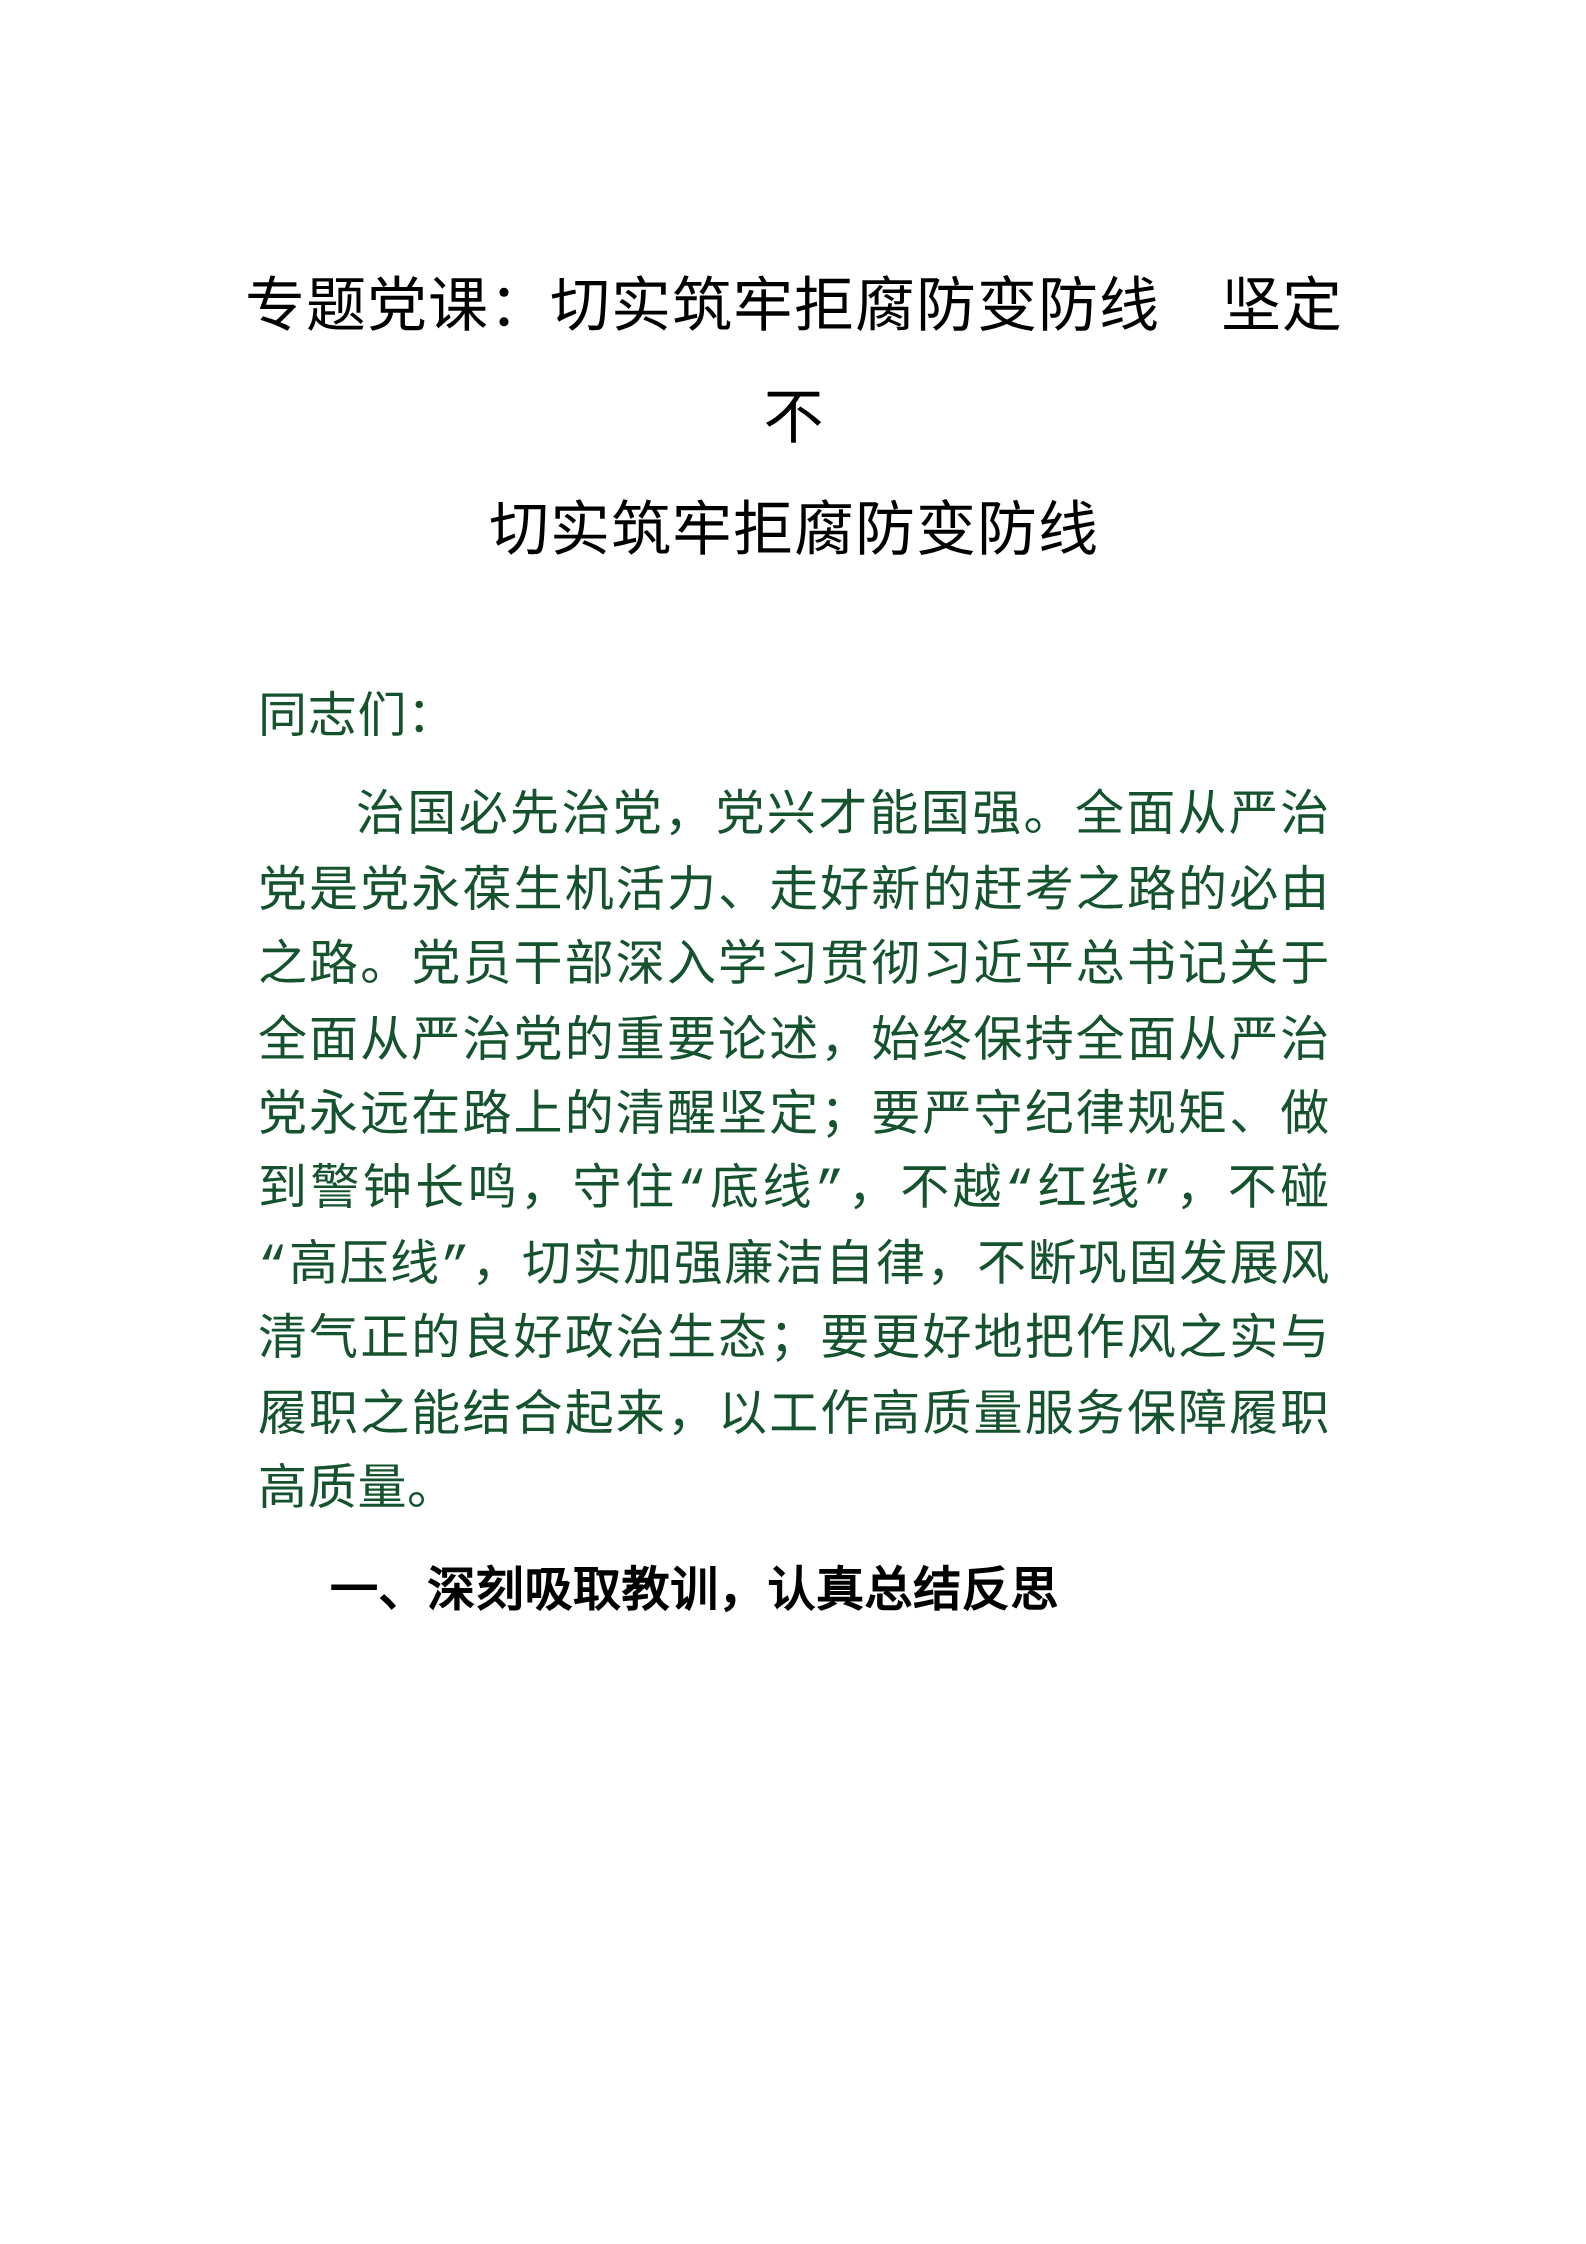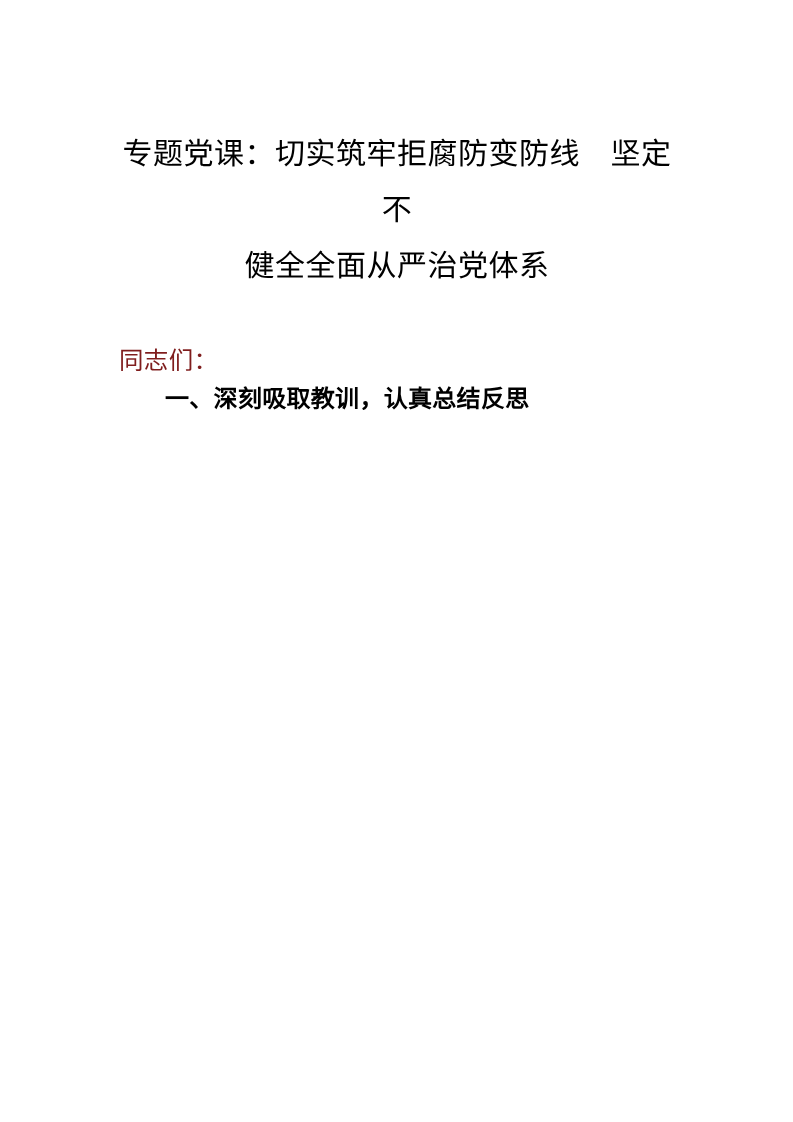--- a/index.html
+++ b/index.html
@@ -34,25 +34,25 @@
     text-align: center;
     color: #000000;
     margin: 0;
     padding-top: 126px;
     letter-spacing: 0.5px;
     font-weight: 400;
   }
 
   
   .para {
-    font-family: Liberation Sans, sans-serif;
+    font-family: Liberation Mono, monospace;
     font-size: 24.5px;
     line-height: 37.4px;
-    color: #7f1d1d;
-    margin: 2px;
+    color: #14532d;
+    margin: 12px;
     text-align: justify;
     text-justify: inter-character;
     letter-spacing: 0.35px;
   }
 
   .para.indent {
     text-indent: 2em;
   }
 
   .salutation {
@@ -72,23 +72,24 @@
   }
 </style>
 </head>
 <body>
 
 <div class="page">
   <div class="page-body">
 
     <h1 class="doc-title">
       <span>专题党课：切实筑牢拒腐防变防线　坚定不</span><br>
-      <span>健全全面从严治党体系</span>
+      <span>切实筑牢拒腐防变防线</span>
     </h1>
 
     <p class="para salutation">同志们：</p>
 
 
+    <p class="para indent">治国必先治党，党兴才能国强。全面从严治党是党永葆生机活力、走好新的赶考之路的必由之路。党员干部深入学习贯彻习近平总书记关于全面从严治党的重要论述，始终保持全面从严治党永远在路上的清醒坚定；要严守纪律规矩、做到警钟长鸣，守住“底线”，不越“红线”，不碰“高压线”，切实加强廉洁自律，不断巩固发展风清气正的良好政治生态；要更好地把作风之实与履职之能结合起来，以工作高质量服务保障履职高质量。</p>
 
     <p class="section-heading">一、深刻吸取教训，认真总结反思</p>
 
   </div>
 </div>
 
 </body></html>

